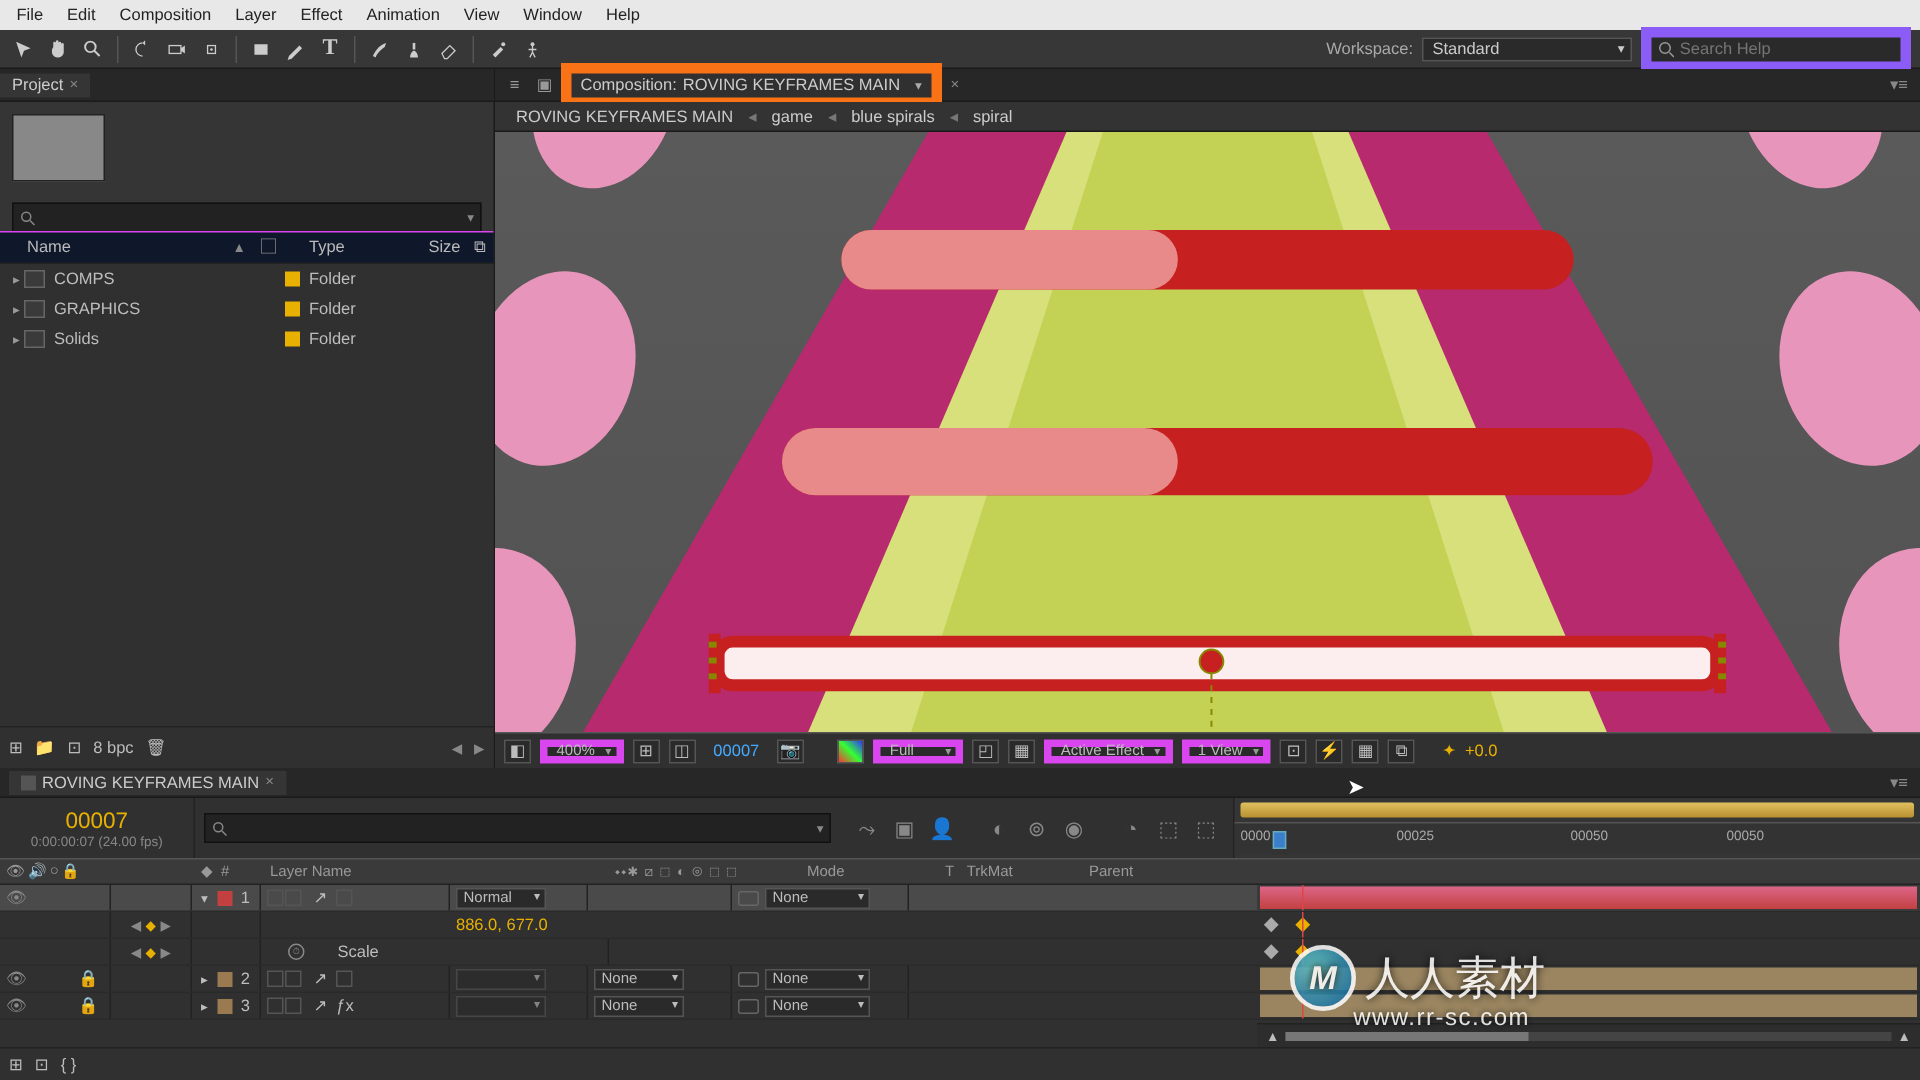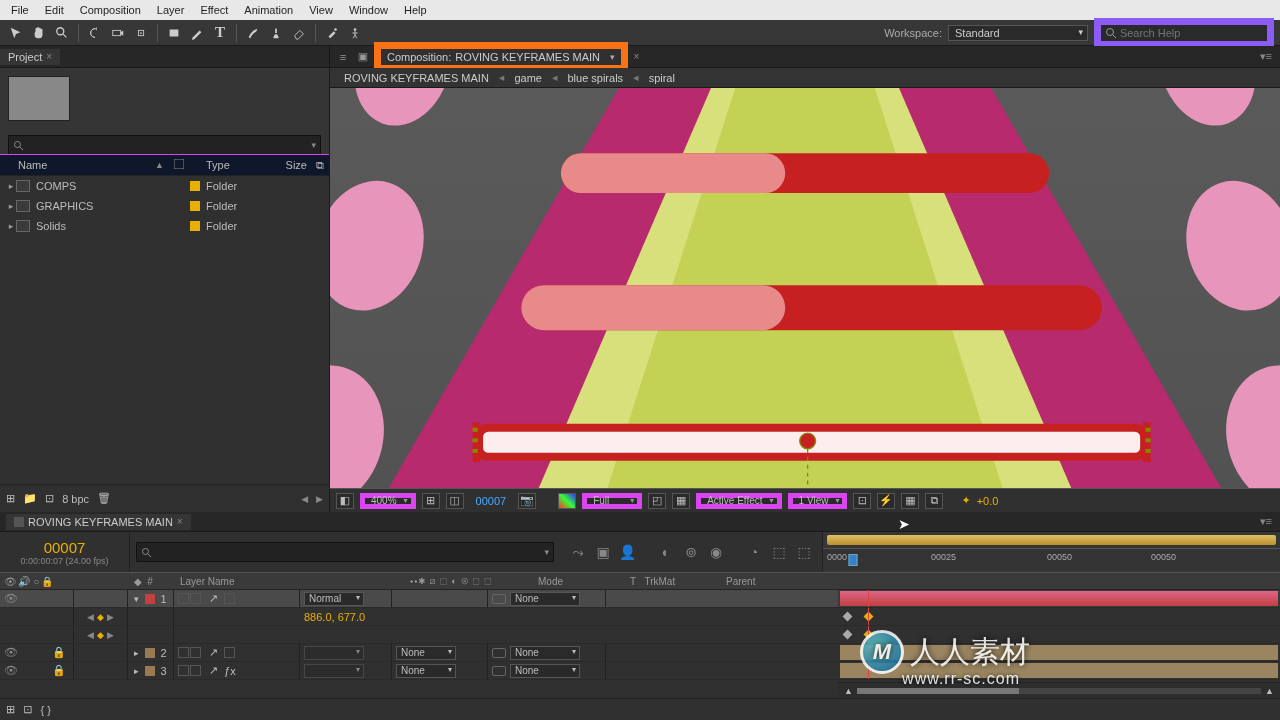--- a/index.html
+++ b/index.html
@@ -492,20 +492,25 @@
 
     <div class="layer-row">
       <div class="layer-left-cols">
         <div class="av"></div>
         <div class="keynav">
             <span>◀</span>
             <span style="color:#e8b000">◆</span>
             <span>▶</span>
           </div>
         <div class="labelhash"></div>
+        <div class="layer-name-col" style="padding-left:18px">
+            <span class="stopwatch">⏱</span>
+            <span style="width:10px"></span>
+            <span class="prop-name">Scale</span>
+          </div>
         <div class="switches" style="border-right:none"></div>
       </div>
       <div class="layer-track">
         <div class="keyframe kf-grey" style="left:6px"></div>
         <div class="keyframe kf-yellow" style="left:27px"></div>
         <div style="position:absolute;left:30px;top:0;bottom:0;width:1px;background:#d44"></div>
       </div>
     </div>
 
     <div class="layer-row">

